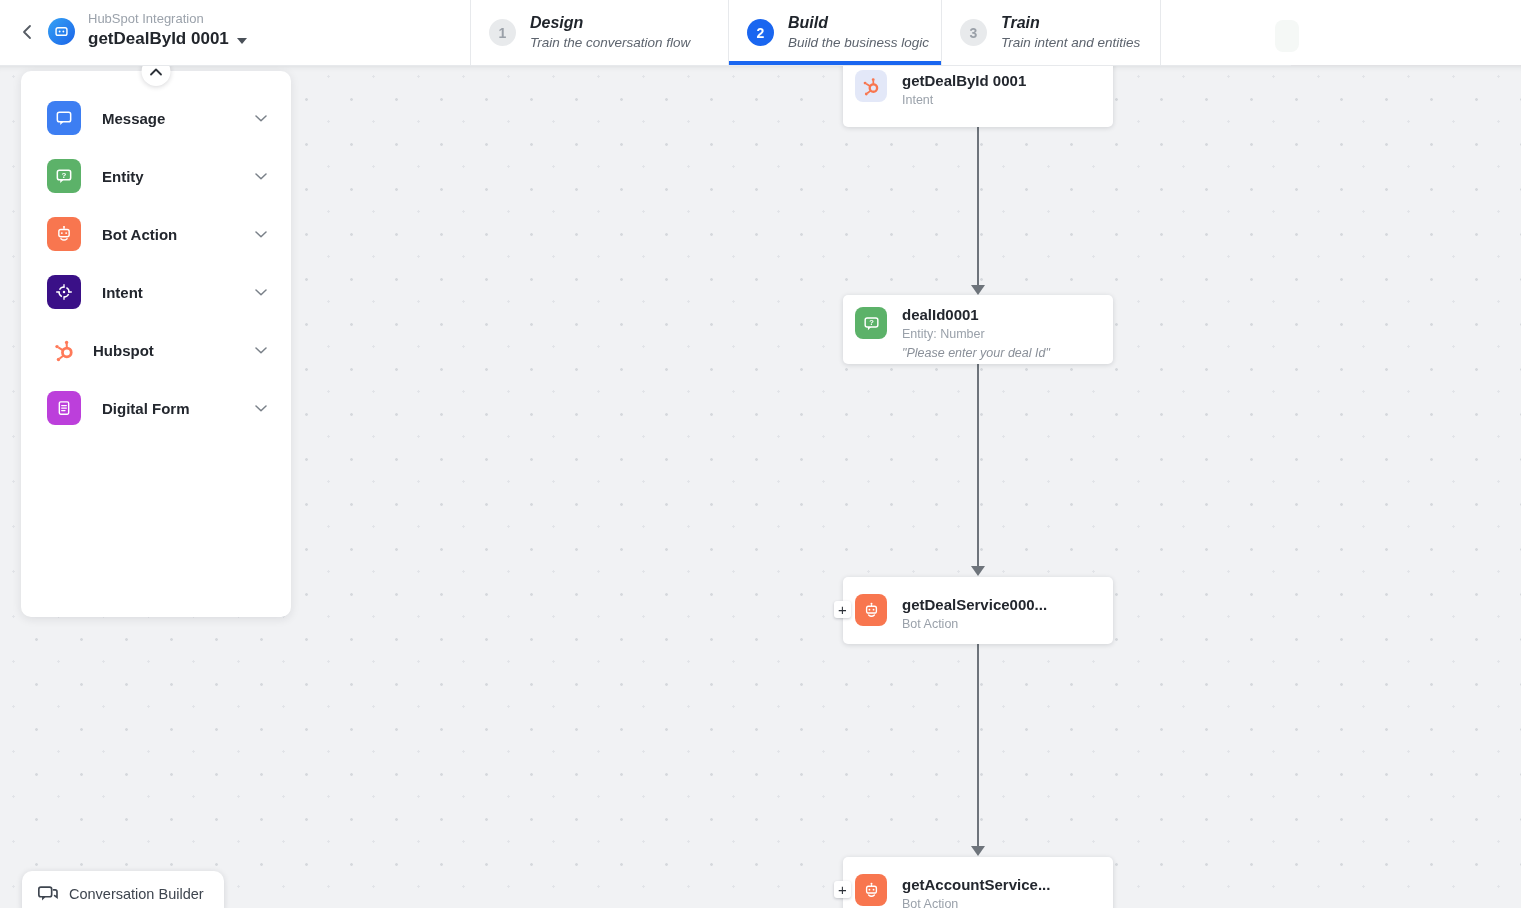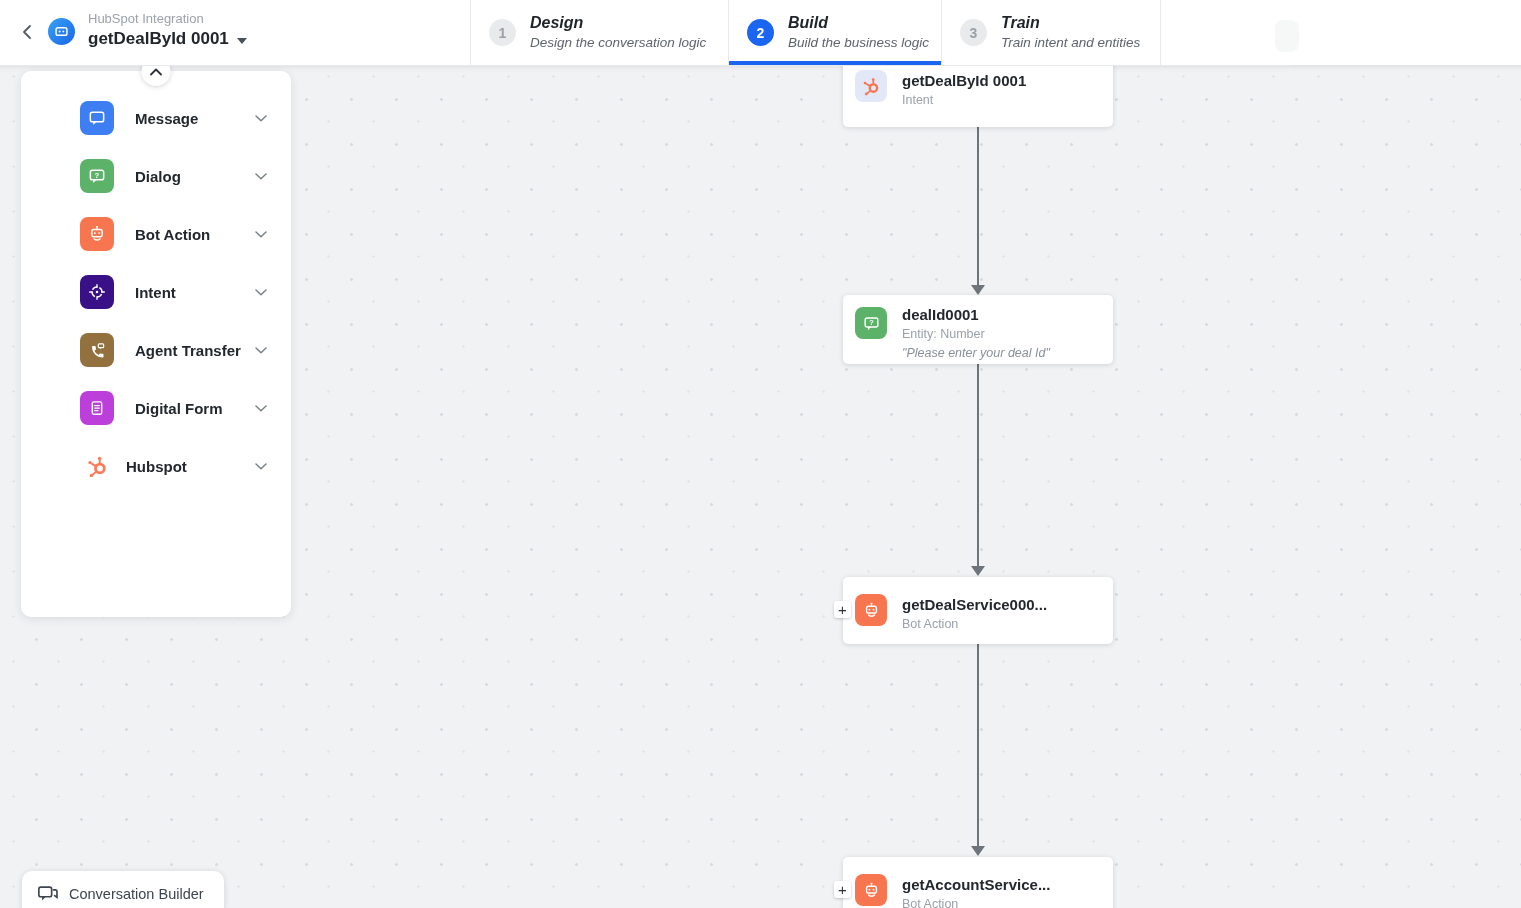--- a/index.html
+++ b/index.html
@@ -49,21 +49,21 @@
     background-image:
       radial-gradient(circle,#d6d9dd 1.3px,transparent 1.5px),
       radial-gradient(circle,#e2e4e8 1.1px,transparent 1.3px);
     background-size:45px 45px,45px 45px;
     background-position:14px 12px,36px 34px;
     box-shadow:inset 0 7px 7px -7px rgba(30,35,45,.16);
   }
   
   .palette{
     position:absolute;left:21px;top:6px;width:270px;height:546px;background:#fff;border-radius:10px;
-    box-shadow:0 2px 10px rgba(25,30,40,.10);padding-top:18px;box-sizing:border-box;padding-left:33px;
+    box-shadow:0 2px 10px rgba(25,30,40,.10);padding-top:18px;box-sizing:border-box;
   }
   .collapse-btn{
     position:absolute;left:50%;top:-14px;transform:translateX(-50%);
     width:29px;height:29px;border-radius:50%;background:#fff;border:none;cursor:pointer;
     box-shadow:0 1px 5px rgba(25,30,40,.18);display:flex;align-items:center;justify-content:center;padding:0;
   }
   .sb-item{height:58px;display:flex;align-items:center;padding:0 24px 0 26px;cursor:pointer;}
   .sb-ic{width:34px;height:34px;border-radius:8px;display:flex;align-items:center;justify-content:center;flex:0 0 auto;}
   .sb-ic.noBg{width:26px;height:26px;border-radius:0;margin-left:4px;margin-right:4px;}
   .sb-label{font-size:15px;font-weight:600;color:#23272e;margin-left:21px;flex:1;}
@@ -127,21 +127,21 @@
       <span class="page-title">getDealById 0001</span>
       <span class="caret-down"></span>
     </div>
   </div>
 
   <div class="tabs">
     <div class="tab tab-design">
       <span class="tab-num">1</span>
       <span class="tab-texts">
         <span class="tab-label">Design</span>
-        <span class="tab-sub">Design the conversation logic</span>
+        <span class="tab-sub">Train the conversation flow</span>
       </span>
 
     </div>
     <div class="tab tab-build active">
       <span class="tab-num">2</span>
       <span class="tab-texts">
         <span class="tab-label">Build</span>
         <span class="tab-sub">Build the business logic</span>
       </span>
       <span class="tab-underline"></span>
@@ -185,21 +185,21 @@
     </div>
 
     <div class="sb-item">
       <span class="sb-ic ic-entity">
         <svg width="20" height="20" viewBox="0 0 24 24">
             <rect x="4" y="5" width="16" height="11.5" rx="2.5" fill="none" stroke="#fff" stroke-width="1.8"></rect>
             <path d="M7.5 16.5 L7.5 20.5 L11.5 16.5 Z" fill="#fff"></path>
             <text x="12" y="14" text-anchor="middle" font-size="9.5" font-weight="bold" fill="#fff" font-family="Liberation Sans,sans-serif">?</text>
           </svg>
       </span>
-      <span class="sb-label">Dialog</span>
+      <span class="sb-label">Entity</span>
       <span class="sb-chev">
         <svg width="12" height="7" viewBox="0 0 12 7">
             <polyline points="1,1 6,5.8 11,1" fill="none" stroke="#7a8189" stroke-width="1.5" stroke-linecap="round" stroke-linejoin="round"></polyline>
           </svg>
       </span>
     </div>
 
 
     <div class="sb-item">
       <span class="sb-ic ic-botaction">
@@ -233,66 +233,51 @@
           </svg>
       </span>
       <span class="sb-label">Intent</span>
       <span class="sb-chev">
         <svg width="12" height="7" viewBox="0 0 12 7">
             <polyline points="1,1 6,5.8 11,1" fill="none" stroke="#7a8189" stroke-width="1.5" stroke-linecap="round" stroke-linejoin="round"></polyline>
           </svg>
       </span>
     </div>
 
-    <div class="sb-item">
-      <span class="sb-ic ic-agent">
-        <svg width="20" height="20" viewBox="0 0 24 24">
-            <path d="M8.9 12.9c1.1 2.1 2.9 3.9 5 5l1.6-1.6c.2-.2.5-.3.8-.2.9.3 1.8.5 2.7.5.5 0 .8.4.8.8v2.8c0 .5-.4.8-.8.8-7.2 0-13-5.8-13-13 0-.5.4-.8.8-.8h2.8c.5 0 .8.4.8.8 0 1 .2 1.9.5 2.7.1.3 0 .6-.2.8l-1.8 1.4z" fill="#fff"></path>
-            <rect x="13.6" y="4.6" width="6.4" height="4.6" rx="1.1" fill="none" stroke="#fff" stroke-width="1.4"></rect>
-            <path d="M15.4 9.2 L15.4 11 L17.2 9.2 Z" fill="#fff"></path>
-          </svg>
-      </span>
-      <span class="sb-label">Agent Transfer</span>
-      <span class="sb-chev">
-        <svg width="12" height="7" viewBox="0 0 12 7">
-            <polyline points="1,1 6,5.8 11,1" fill="none" stroke="#7a8189" stroke-width="1.5" stroke-linecap="round" stroke-linejoin="round"></polyline>
-          </svg>
-      </span>
-    </div>
-
-    <div class="sb-item">
-      <span class="sb-ic ic-form">
-        <svg width="20" height="20" viewBox="0 0 24 24">
-            <rect x="6.4" y="4.6" width="11.2" height="14.8" rx="1.6" fill="none" stroke="#fff" stroke-width="1.7"></rect>
-            <line x1="9.2" y1="9" x2="14.8" y2="9" stroke="#fff" stroke-width="1.5" stroke-linecap="round"></line>
-            <line x1="9.2" y1="12" x2="14.8" y2="12" stroke="#fff" stroke-width="1.5" stroke-linecap="round"></line>
-            <line x1="9.2" y1="15" x2="13.2" y2="15" stroke="#fff" stroke-width="1.5" stroke-linecap="round"></line>
-          </svg>
-      </span>
-      <span class="sb-label">Digital Form</span>
-      <span class="sb-chev">
-        <svg width="12" height="7" viewBox="0 0 12 7">
-            <polyline points="1,1 6,5.8 11,1" fill="none" stroke="#7a8189" stroke-width="1.5" stroke-linecap="round" stroke-linejoin="round"></polyline>
-          </svg>
-      </span>
-    </div>
 
     <div class="sb-item">
       <span class="sb-ic noBg">
         <svg width="26" height="26" viewBox="0 0 32 32">
             <circle cx="19.5" cy="19" r="5.4" fill="none" stroke="#ff7a59" stroke-width="3.4"></circle>
             <line x1="19.5" y1="13.6" x2="19.3" y2="8.4" stroke="#ff7a59" stroke-width="2.5"></line>
             <circle cx="19.2" cy="6.8" r="2.1" fill="#ff7a59"></circle>
             <line x1="14.9" y1="16.4" x2="9" y2="12.7" stroke="#ff7a59" stroke-width="2.5"></line>
             <circle cx="7.4" cy="11.8" r="2.1" fill="#ff7a59"></circle>
             <line x1="15.6" y1="22.7" x2="10.6" y2="26.5" stroke="#ff7a59" stroke-width="2.5"></line>
             <circle cx="9.2" cy="27.6" r="2.1" fill="#ff7a59"></circle>
           </svg>
       </span>
       <span class="sb-label hs">Hubspot</span>
+      <span class="sb-chev">
+        <svg width="12" height="7" viewBox="0 0 12 7">
+            <polyline points="1,1 6,5.8 11,1" fill="none" stroke="#7a8189" stroke-width="1.5" stroke-linecap="round" stroke-linejoin="round"></polyline>
+          </svg>
+      </span>
+    </div>
+
+    <div class="sb-item">
+      <span class="sb-ic ic-form">
+        <svg width="20" height="20" viewBox="0 0 24 24">
+            <rect x="6.4" y="4.6" width="11.2" height="14.8" rx="1.6" fill="none" stroke="#fff" stroke-width="1.7"></rect>
+            <line x1="9.2" y1="9" x2="14.8" y2="9" stroke="#fff" stroke-width="1.5" stroke-linecap="round"></line>
+            <line x1="9.2" y1="12" x2="14.8" y2="12" stroke="#fff" stroke-width="1.5" stroke-linecap="round"></line>
+            <line x1="9.2" y1="15" x2="13.2" y2="15" stroke="#fff" stroke-width="1.5" stroke-linecap="round"></line>
+          </svg>
+      </span>
+      <span class="sb-label">Digital Form</span>
       <span class="sb-chev">
         <svg width="12" height="7" viewBox="0 0 12 7">
             <polyline points="1,1 6,5.8 11,1" fill="none" stroke="#7a8189" stroke-width="1.5" stroke-linecap="round" stroke-linejoin="round"></polyline>
           </svg>
       </span>
     </div>
   </div>
 
   <div class="connector" style="top:62px;height:160px;"></div>
   <div class="arrowhead" style="top:220px;"></div>

